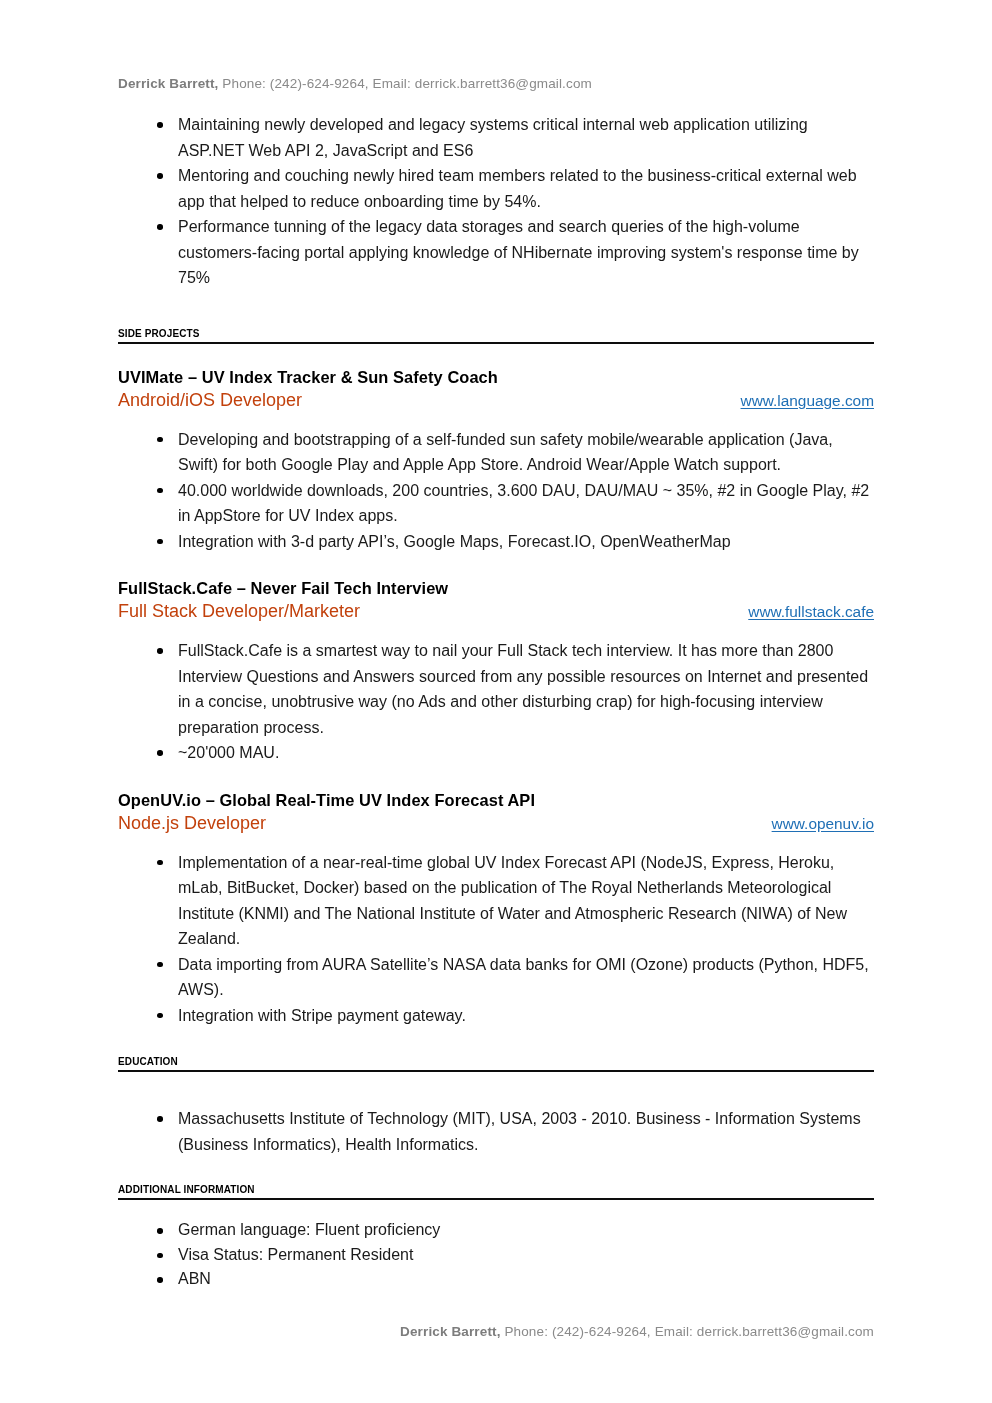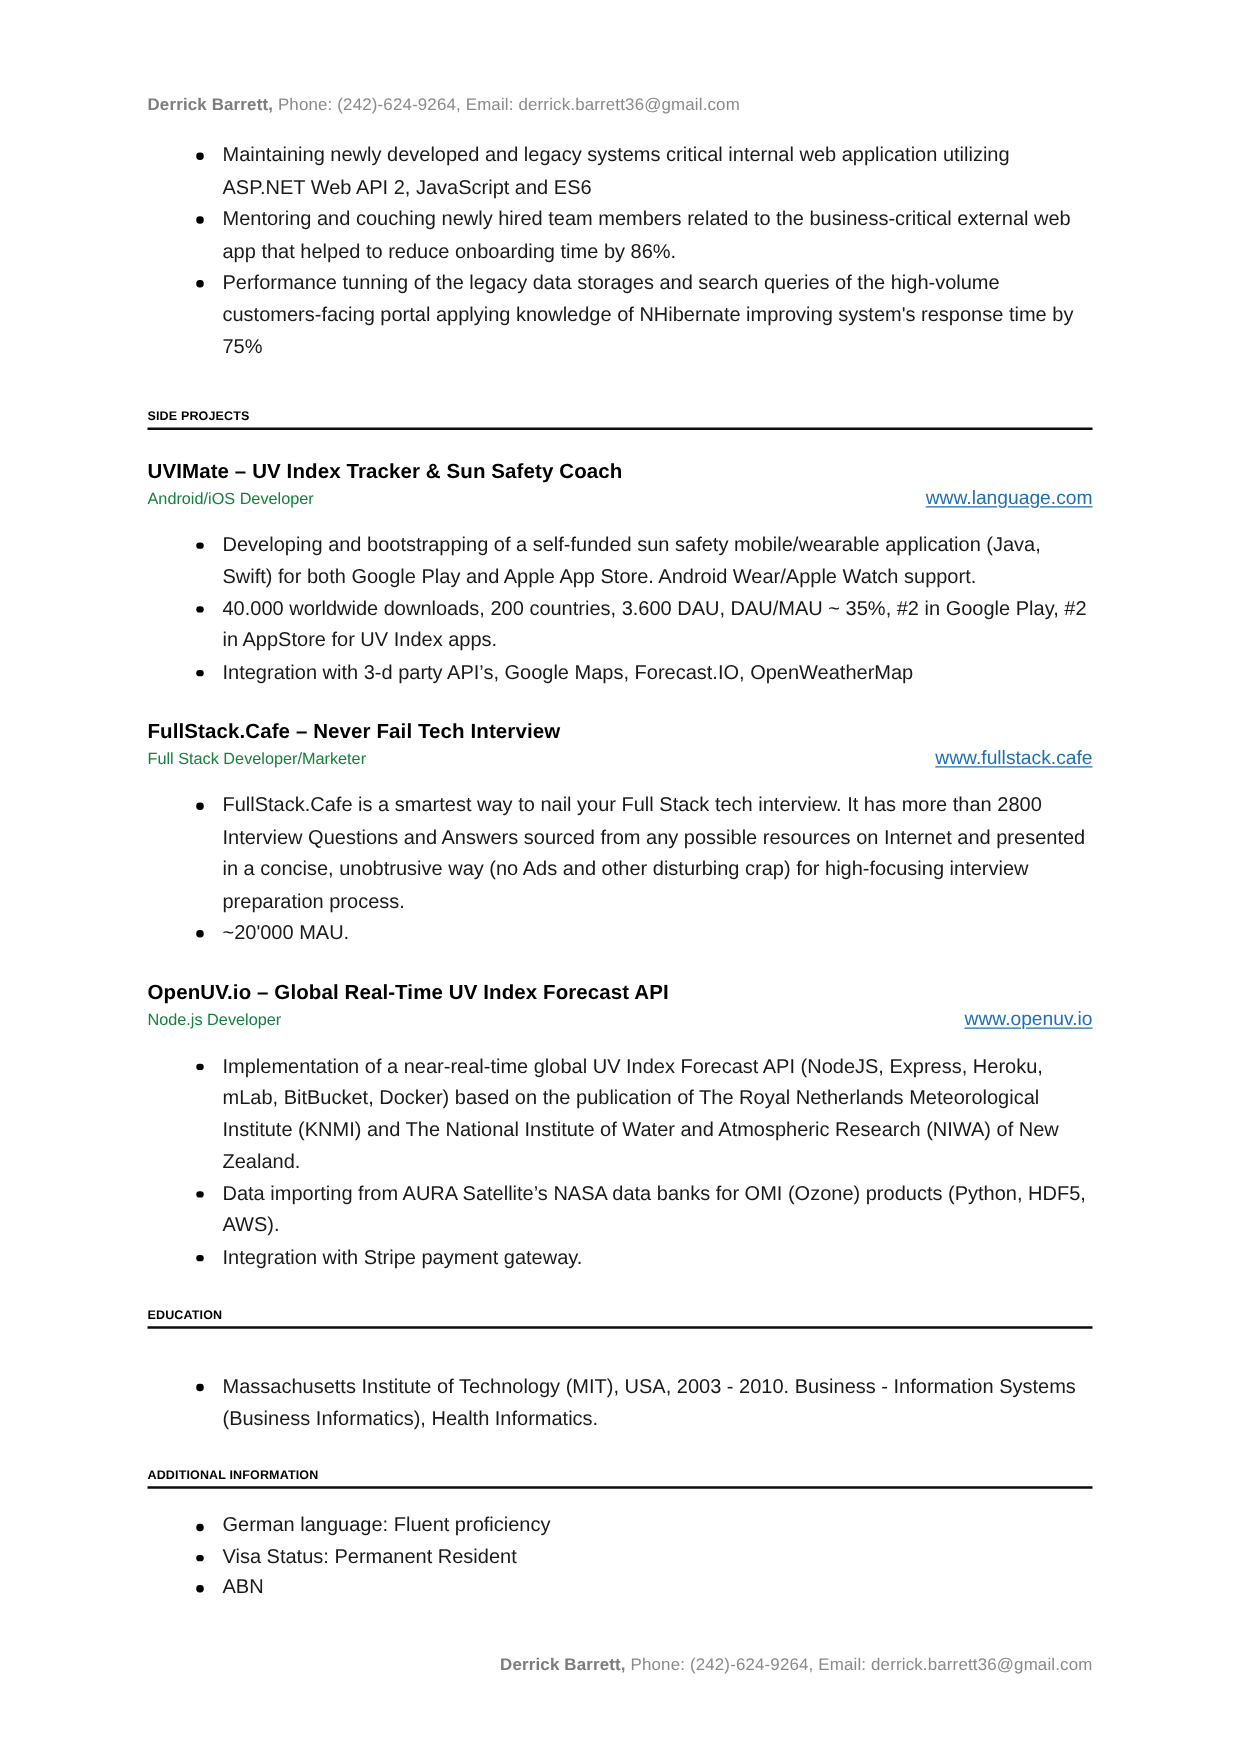--- a/index.html
+++ b/index.html
@@ -110,22 +110,22 @@
     color: #000000;
     letter-spacing: .005em;
   }
   .project-meta {
     display: flex;
     justify-content: space-between;
     align-items: baseline;
     margin-top: 3px;
   }
   .project-role {
-    font-size: 13px;
-    color: #15803d;
+    font-size: 18px;
+    color: #c2410c;
   }
   .project-link {
     font-size: 15.4px;
     color: #1f6fb5;
     text-decoration: underline;
     text-underline-offset: 2px;
     white-space: nowrap;
   }
 </style>
 </head>
@@ -134,21 +134,21 @@
 <div class="page">
 
   <div class="running-head">
     <span class="nm">Derrick Barrett,</span><span> Phone: (242)-624-9264, Email: derrick.barrett36@gmail.com</span>
   </div>
 
   <div class="content">
 
     <ul class="bullets" id="continued-bullets">
         <li>Maintaining newly developed and legacy systems critical internal web application utilizing ASP.NET Web API 2, JavaScript and ES6</li>
-        <li>Mentoring and couching newly hired team members related to the business-critical external web app that helped to reduce onboarding time by 86%.</li>
+        <li>Mentoring and couching newly hired team members related to the business-critical external web app that helped to reduce onboarding time by 54%.</li>
         <li>Performance tunning of the legacy data storages and search queries of the high-volume customers-facing portal applying knowledge of NHibernate improving system's response time by 75%</li>
       </ul>
 
     <div class="section" style="margin-top:37px;">
       <div class="section-title">SIDE PROJECTS</div>
       <div class="section-rule"></div>
       <div id="projects-container">
           <div style="margin-top: 24px;">
             <div class="project-title">UVIMate – UV Index Tracker &amp; Sun Safety Coach</div>
             <div class="project-meta">

